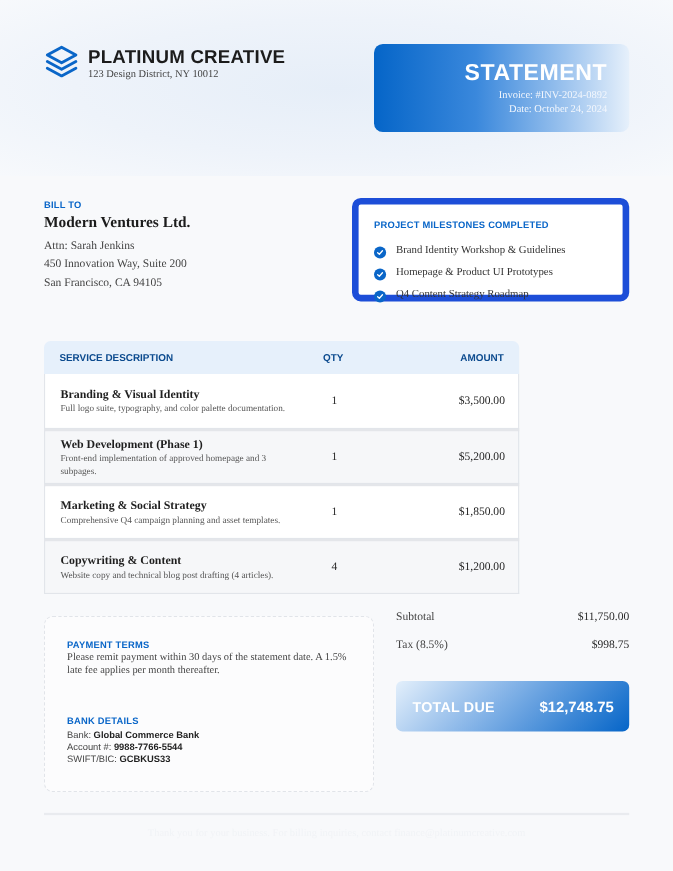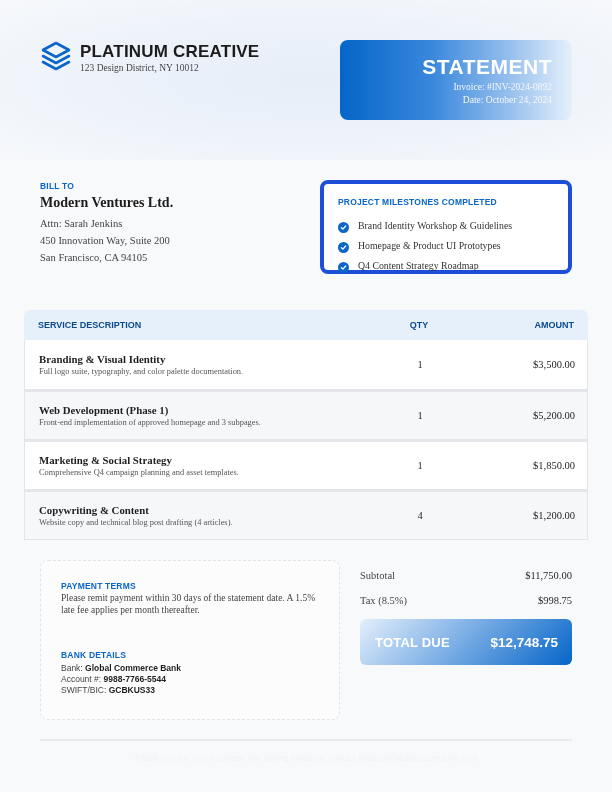--- a/index.html
+++ b/index.html
@@ -39,32 +39,32 @@
     .billto { position: absolute; left: 40px; top: 181px; width: 260px; }
     .label-blue {
       font-family: "Liberation Sans", sans-serif; font-weight: 700; font-size: 8.5px;
       color: #0a66c8; letter-spacing: 0.2px;
     }
     .client-name { font-family: "Liberation Serif", serif; font-weight: 700; font-size: 14px; color: #1c1c1c; margin-top: 3px; line-height: 18px; }
     .client-line { font-family: "Liberation Serif", serif; font-size: 10.5px; color: #444; line-height: 17px; }
 
     .milestones {
       position: absolute; left: 320px; top: 180px; width: 252px; height: 94px;
-      border: 4px solid #1d4ed8; border-radius: 8px; background: #fff;
+      border: 6px solid #1d4ed8; border-radius: 8px; background: #fff;
       padding: 13px 14px 0 14px;
     }
     .ms-list { margin-top: 8px; }
     .ms-item { display: flex; align-items: center; height: 20px; }
     .ms-check {
       width: 11px; height: 11px; border-radius: 50%; background: #0a66c8;
       margin-right: 9px; margin-top: 4px; flex-shrink: 0; display: flex; align-items: center; justify-content: center;
     }
     .ms-text { font-family: "Liberation Serif", serif; font-size: 9.8px; color: #333; }
 
-    .table { position: absolute; left: 24px; top: 310px; width: 564px; }
+    .table { position: absolute; left: 40px; top: 310px; width: 432px; }
     .thead {
       height: 30px; background: #e6f0fb; border-radius: 6px 6px 0 0;
       display: flex; align-items: center; padding: 0 14px;
       font-family: "Liberation Sans", sans-serif; font-weight: 700; font-size: 9px; color: #0b4a8e;
     }
     .col-desc { flex: 1; }
     .col-qty { width: 70px; text-align: center; }
     .col-amt { width: 120px; text-align: right; }
     .trow {
       height: 50px; display: flex; align-items: center; padding: 0 12px 0 14px;
@@ -82,21 +82,21 @@
       position: absolute; left: 40px; top: 560px; width: 300px; height: 160px;
       border: 1px dashed #e1e4e9; border-radius: 8px; background: #fcfcfd;
       padding: 20px 20px 0 20px;
     }
     .terms-text { font-family: "Liberation Serif", serif; font-size: 9.5px; color: #444; line-height: 11.5px; margin-top: 2px; }
     .bank-head { margin-top: 34px; }
     .bank-line { font-family: Liberation Sans, sans-serif; font-size: 8.5px; color: #444; line-height: 11px; }
     .bank-line b { color: #1f1f1f; }
 
     .totals { position: absolute; left: 360px; top: 556px; width: 212px; }
-    .tot-row { display: flex; justify-content: space-between; height: 25px; align-items: flex-end; font-family: "Liberation Serif", serif; font-size: 10.5px; color: #444; }
+    .tot-row { display: flex; justify-content: space-between; height: 25px; align-items: flex-start; font-family: "Liberation Serif", serif; font-size: 10.5px; color: #444; }
     .tot-row .v { color: #2a2a2a; }
     .total-due {
       margin-top: 13px; height: 46px; border-radius: 6px;
       background: linear-gradient(135deg, #e3effb 0%, #7fb0e6 45%, #0565c8 100%);
       display: flex; justify-content: space-between; align-items: center; padding: 0 14px 0 15px;
       font-family: "Liberation Sans", sans-serif; font-weight: 700; color: #fff;
     }
     .total-due .l { font-size: 13px; letter-spacing: 0.2px; }
     .total-due .v { font-size: 13.5px; }
 

